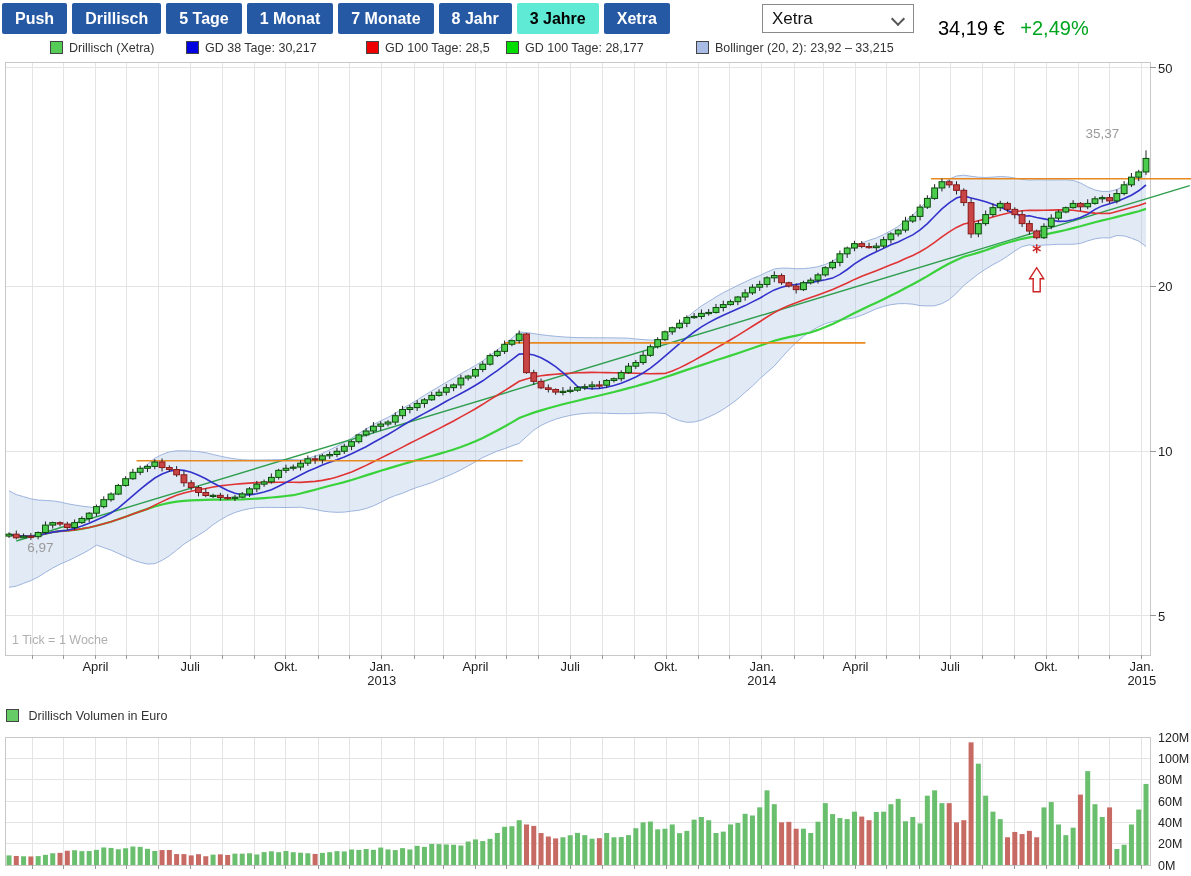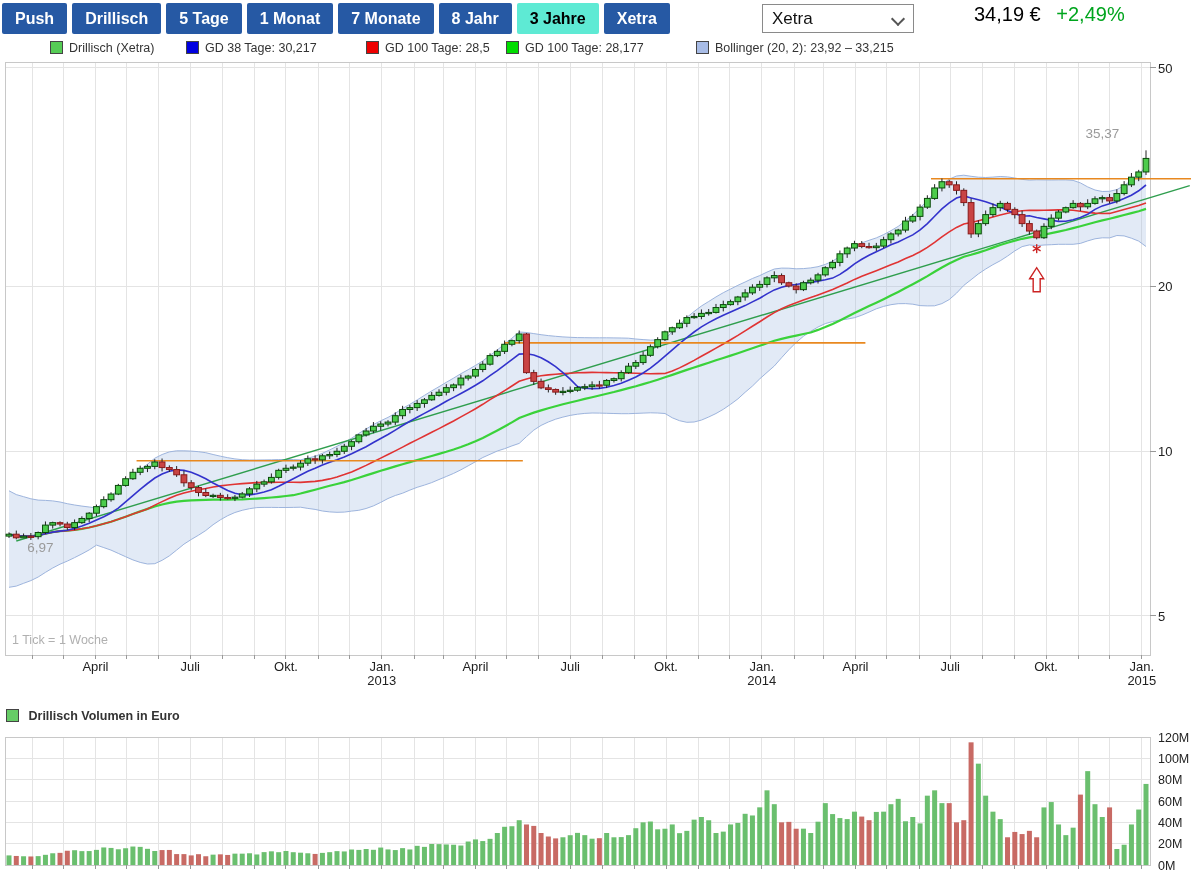--- a/index.html
+++ b/index.html
@@ -11,28 +11,28 @@
        font-family:Liberation Sans, sans-serif;font-size:16px;font-weight:bold;
        border-radius:2px;cursor:pointer;line-height:31px;}
   .range-btn.active{background:#5eead4;color:#000;}
   
   #exchange{position:absolute;left:762px;top:4px;width:152px;height:29px;
        border:1px solid #8a8a8a;background:#fff;box-sizing:border-box;
        display:flex;align-items:center;padding-left:9px;font-size:17px;color:#111;cursor:pointer;}
   #exchange .chev{position:absolute;right:10px;top:9px;width:8px;height:8px;
        border-left:2px solid #555;border-bottom:2px solid #555;transform:rotate(-45deg);}
   
-  #quote{position:absolute;left:938px;top:3px;font-size:20px;color:#000;white-space:nowrap;margin-left:36px;}
+  #quote{position:absolute;left:938px;top:17px;font-size:20px;color:#000;white-space:nowrap;}
   #quote .chg{margin-left:10px;}
   
   #legend{position:absolute;left:0;top:41px;height:16px;width:1191px;}
   .leg-item{position:absolute;top:0;font-size:12.5px;color:#333;white-space:nowrap;padding-left:44px;}
   .leg-sq{display:inline-block;width:11px;height:11px;border:1px solid #444;
        margin-right:6px;vertical-align:-2px;}
-  #vol-legend{position:absolute;left:6px;top:709px;font-size:12.5px;color:#333;font-weight:bold;}
+  #vol-legend{position:absolute;left:6px;top:709px;font-size:12.5px;color:#333;}
   svg{position:absolute;left:0;}
   #main-svg{top:60px;}
   #vol-svg{top:730px;}
 </style>
 </head>
 <body>
 
 <div id="toolbar">
     <button class="range-btn">Push</button>
     <button class="range-btn">Drillisch</button>

